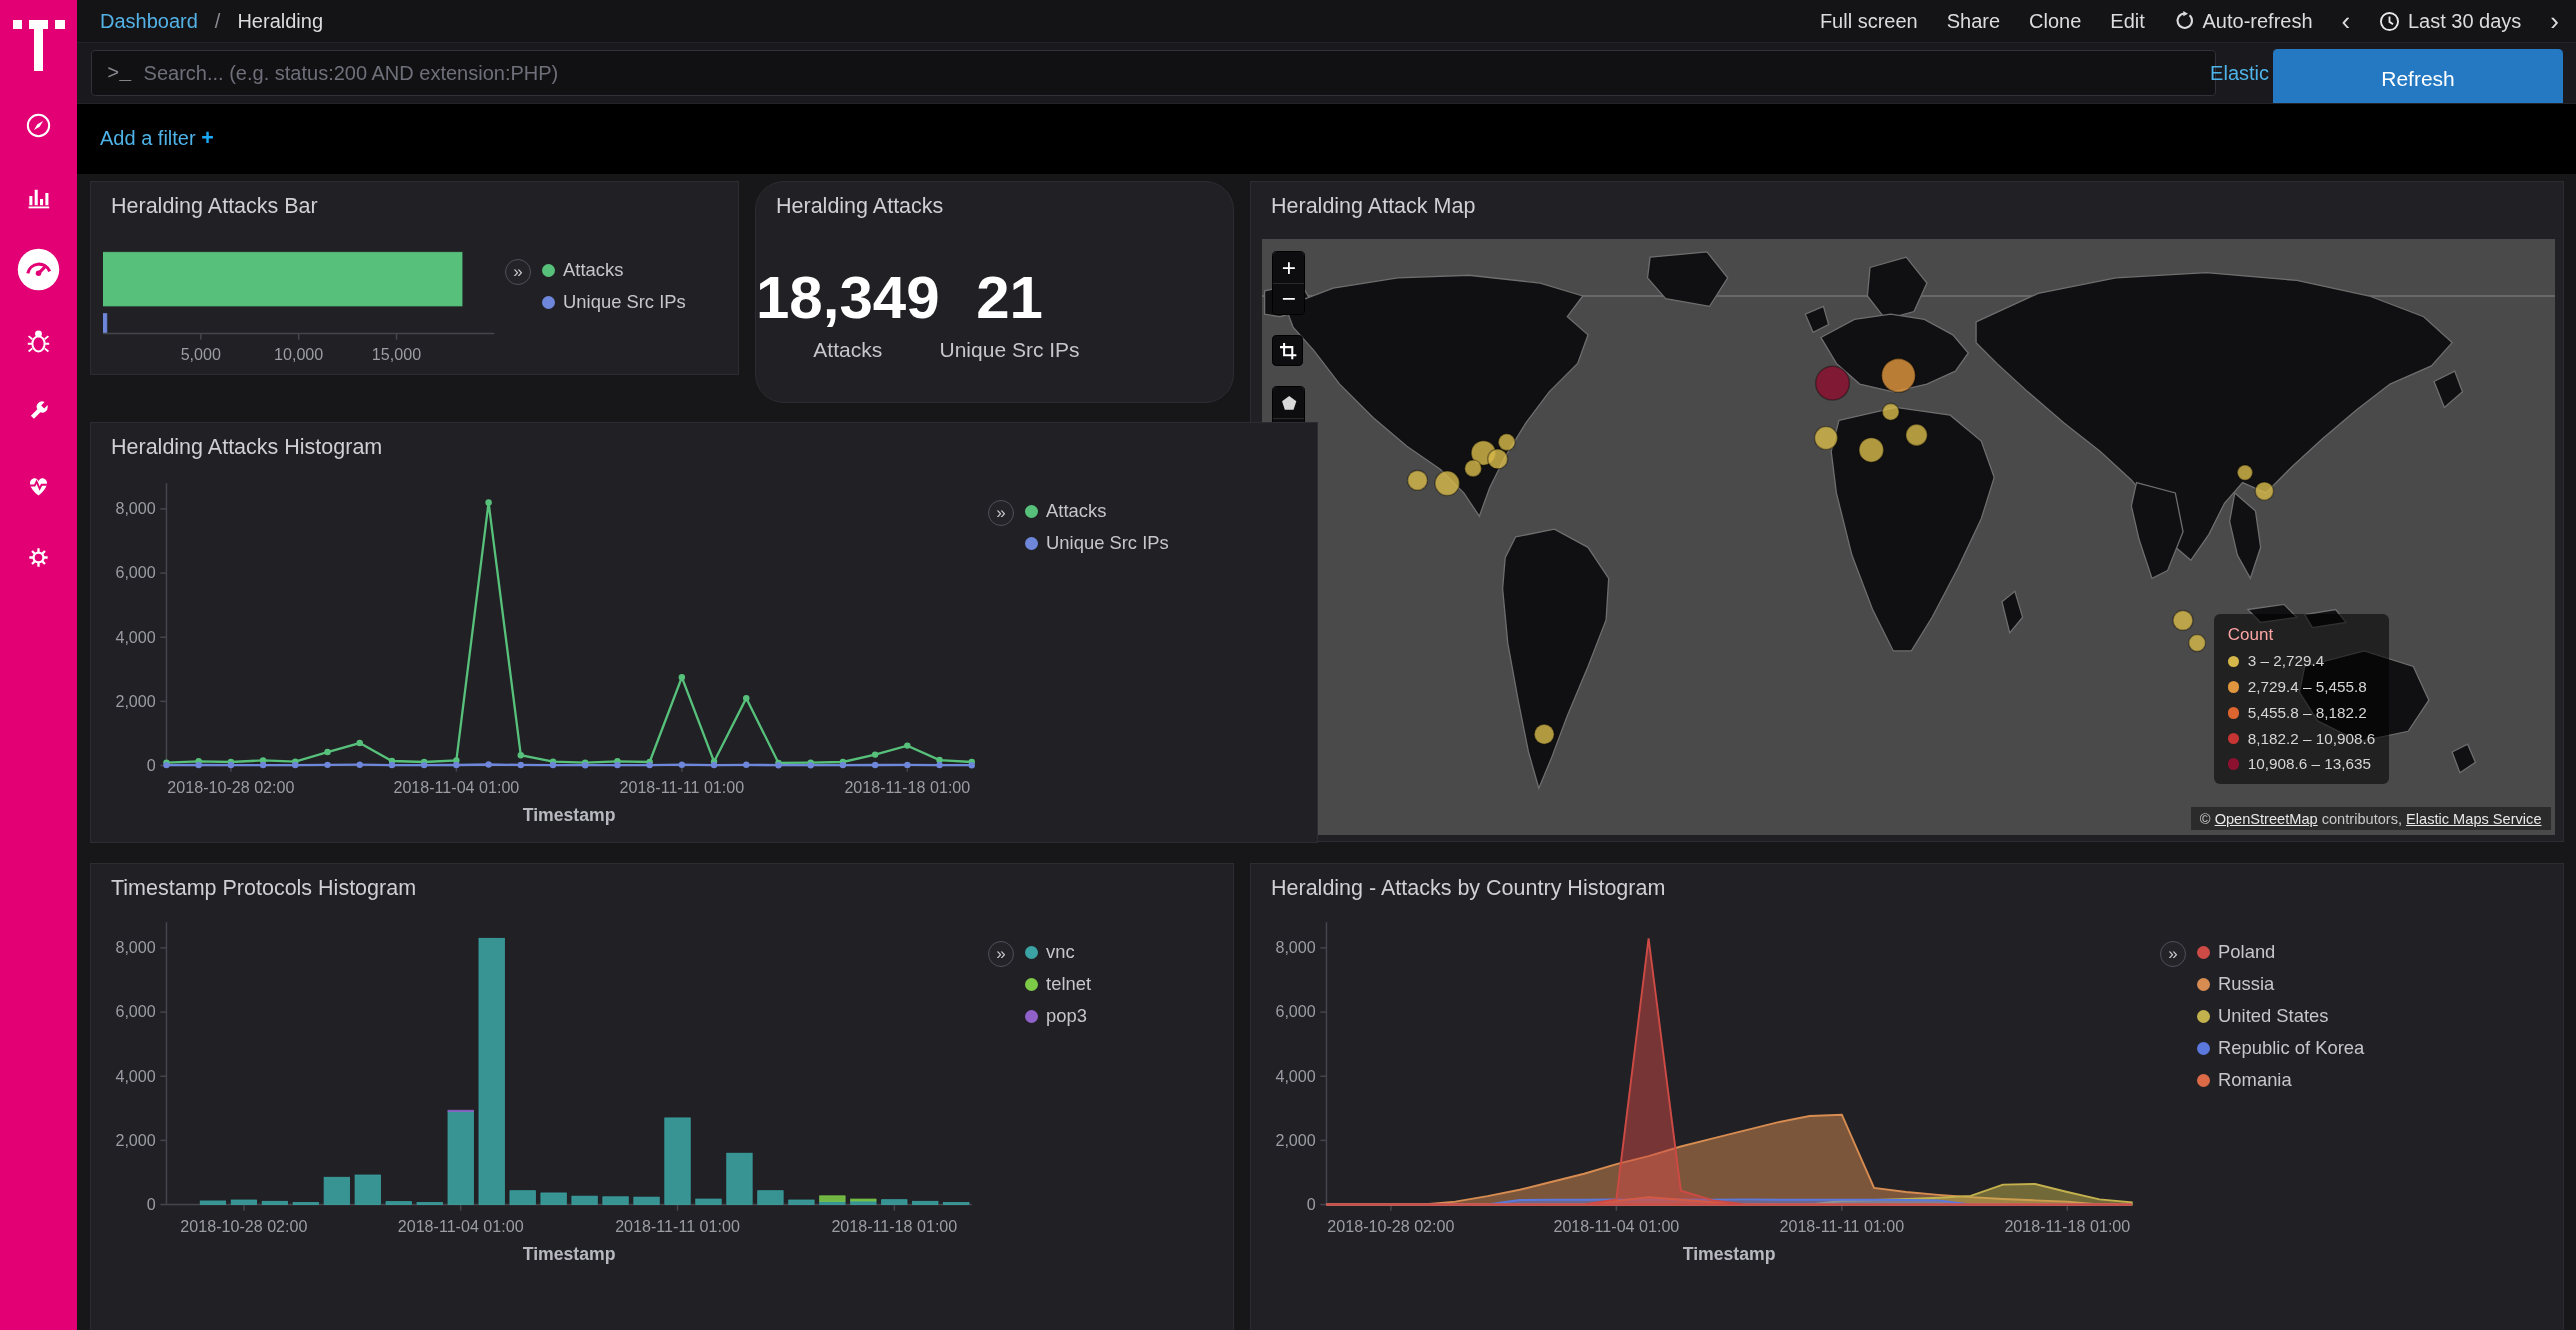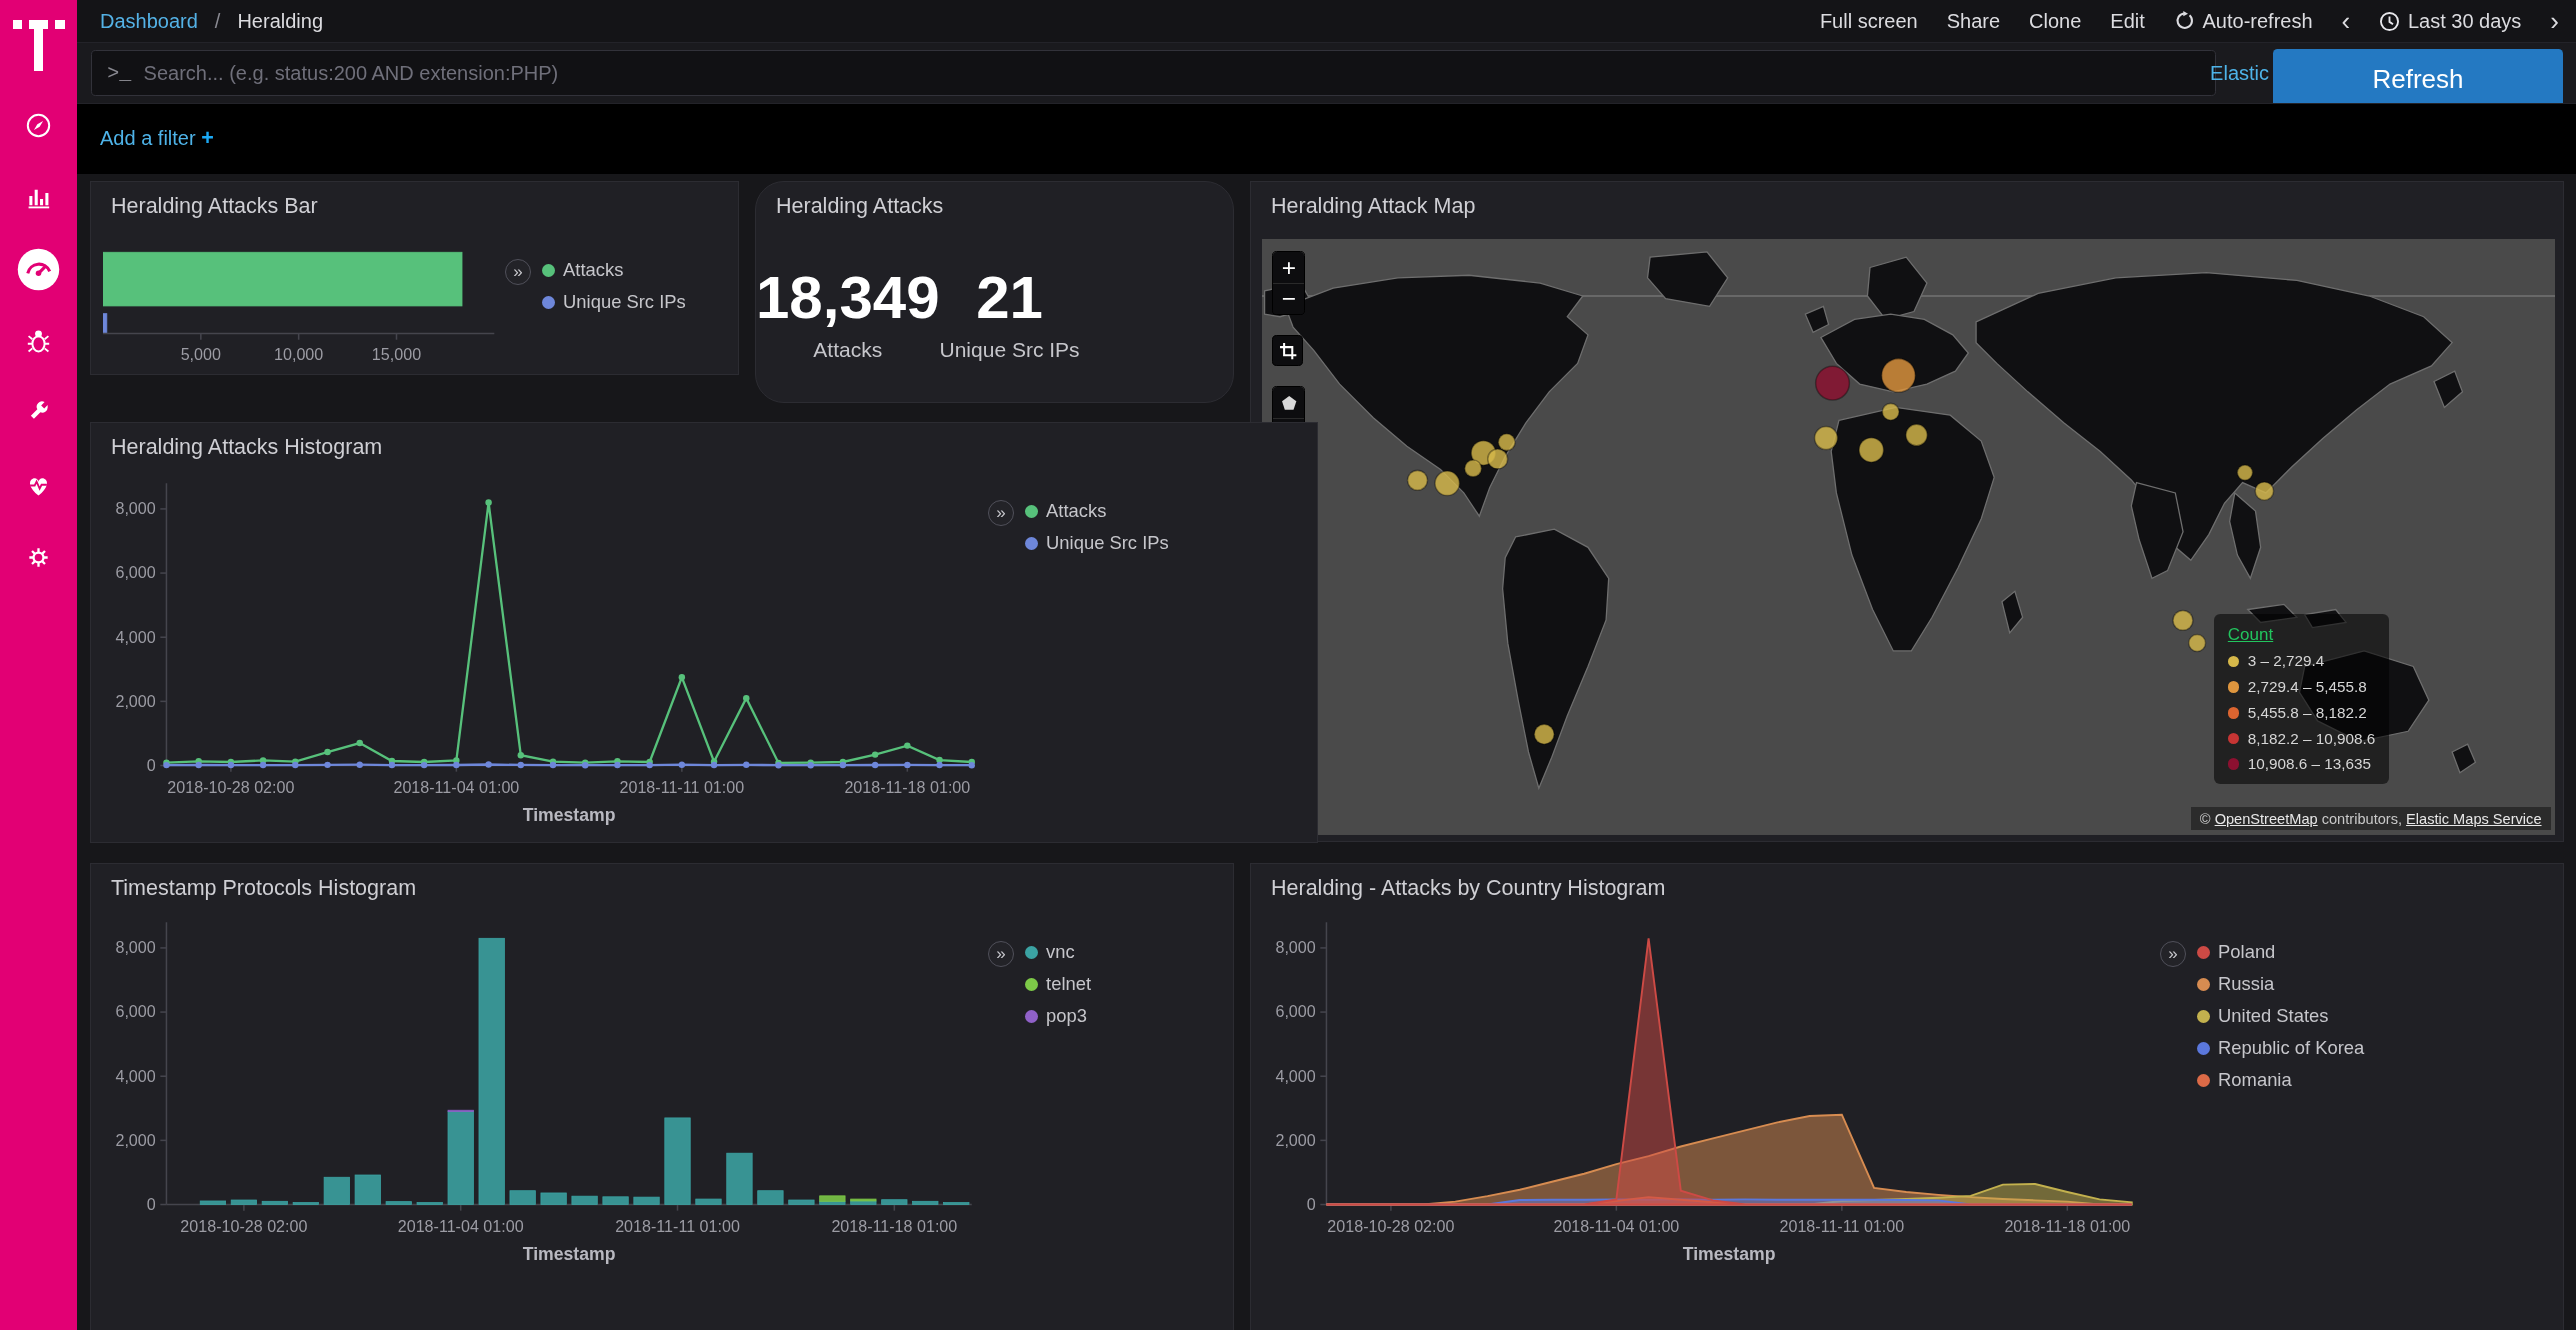--- a/index.html
+++ b/index.html
@@ -27,21 +27,21 @@
   .topmenu .mi { cursor:pointer; display:flex; align-items:center; gap:7.7px; white-space:nowrap; }
   .chev { font-size:26px; line-height:20px; color:#dcdce0; cursor:pointer; }
 
   
   .querybar { position:absolute; left:77px; right:0; top:43px; height:60px; background:#1a1a1e; }
   .searchbox { position:absolute; left:14px; top:7px; right:360px; height:46px; background:#111114; border:0.8px solid #32323a; border-radius:4.6px; display:flex; align-items:center; padding:0 15.3px; gap:12.3px; }
   .prompt { font-family:"Liberation Mono", monospace; color:#8a8a92; font-size:20px; }
   .searchbox input { flex:1; background:transparent; border:none; outline:none; color:#ddd; font-size:20px; font-family:"Liberation Sans",sans-serif; }
   .searchbox input::placeholder { color:#6f6f7a; }
   .options-link { position:absolute; right:307px; top:0; height:60px; display:flex; align-items:center; color:#4eb3e8; font-size:20px; cursor:pointer; }
-  .refresh-btn { position:absolute; right:13px; top:6.1px; width:290px; height:60px; background:#2479c2; color:#fff; font-size:26px; border:none; border-radius:4.6px; cursor:pointer; font-family:"Liberation Sans",sans-serif; }
+  .refresh-btn { position:absolute; right:13px; top:6.1px; width:290px; height:60px; background:#2479c2; color:#fff; font-size:21px; border:none; border-radius:4.6px; cursor:pointer; font-family:"Liberation Sans",sans-serif; }
 
   
   .filterbar { position:absolute; left:77px; right:0; top:103px; height:71px; background:#000000; border-top:0.8px solid #232329; }
   .addfilter { position:absolute; left:23px; top:21.5px; font-size:20px; color:#4eb3e8; cursor:pointer; }
   .addfilter b { color:#1ba9f5; font-size:21.5px; }
 
   
   .panel { position:absolute; background:#202025; border:0.8px solid #2c2c32; }
   .panel-title { position:absolute; left:20px; top:12.3px; font-size:21.5px; color:#cfcfd4; }
   .chart { position:absolute; }
@@ -60,21 +60,21 @@
 
   
   .map-area { position:absolute; left:10.7px; top:57px; right:7.7px; bottom:6.1px; background:#4a4a4a; overflow:hidden; cursor:grab; }
   .map-layer { position:absolute; left:0; top:0; width:100%; height:100%; }
   .map-controls { position:absolute; left:10.7px; top:12.3px; display:flex; flex-direction:column; gap:20px; }
   .map-group { display:flex; flex-direction:column; border-radius:4.6px; overflow:hidden; border:0.8px solid #000; }
   .map-btn { width:31px; height:31px; background:#0d0d0f; color:#fff; display:flex; align-items:center; justify-content:center; font-size:24.5px; cursor:pointer; }
   .map-group .map-btn + .map-btn { border-top:0.8px solid #2a2a2a; }
   .map-btn.single { border:0.8px solid #000; border-radius:4.6px; }
   .map-legend { position:absolute; right:166px; bottom:51px; background:rgba(0,0,0,0.55); border-radius:6.1px; padding:10.7px 14px; display:flex; flex-direction:column; gap:7.7px; }
-  .map-legend-title { font-size:17px; color:#22c55e;text-decoration:underline; }
+  .map-legend-title { font-size:17px; color:#fca5a5; }
   .map-legend-row { display:flex; align-items:center; gap:8.4px; font-size:15.3px; color:#d6d6d6; white-space:nowrap; }
   .map-legend-row .dot { width:11.5px; height:11.5px; }
   .map-attrib { position:absolute; right:4.6px; bottom:4.6px; font-size:14.6px; color:#c9c9c9; background:rgba(18,18,18,0.55); padding:3.8px 9.2px; white-space:nowrap; }
   .map-attrib a { color:#e8e8e8; text-decoration:underline; cursor:pointer; }
 </style>
 </head>
 <body>
 
 <div class="page">
 

